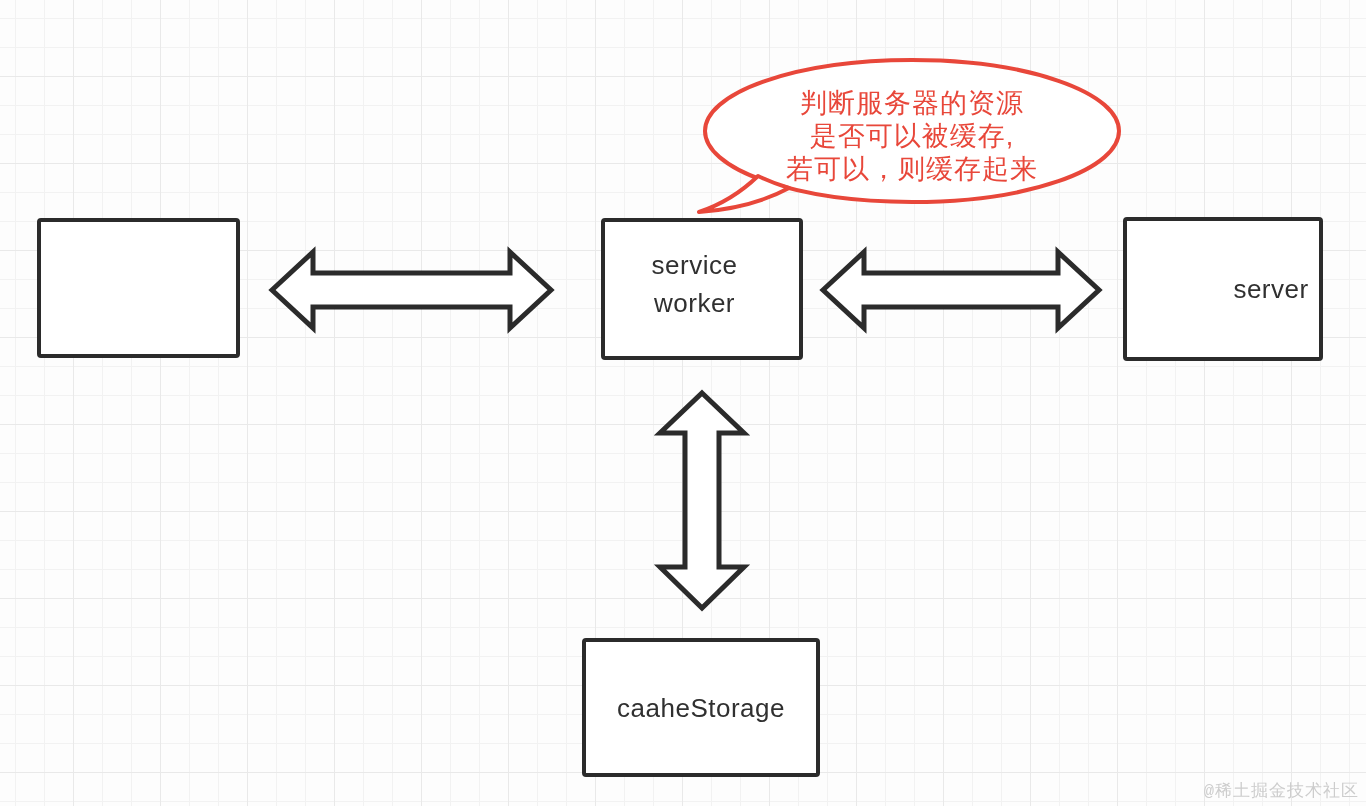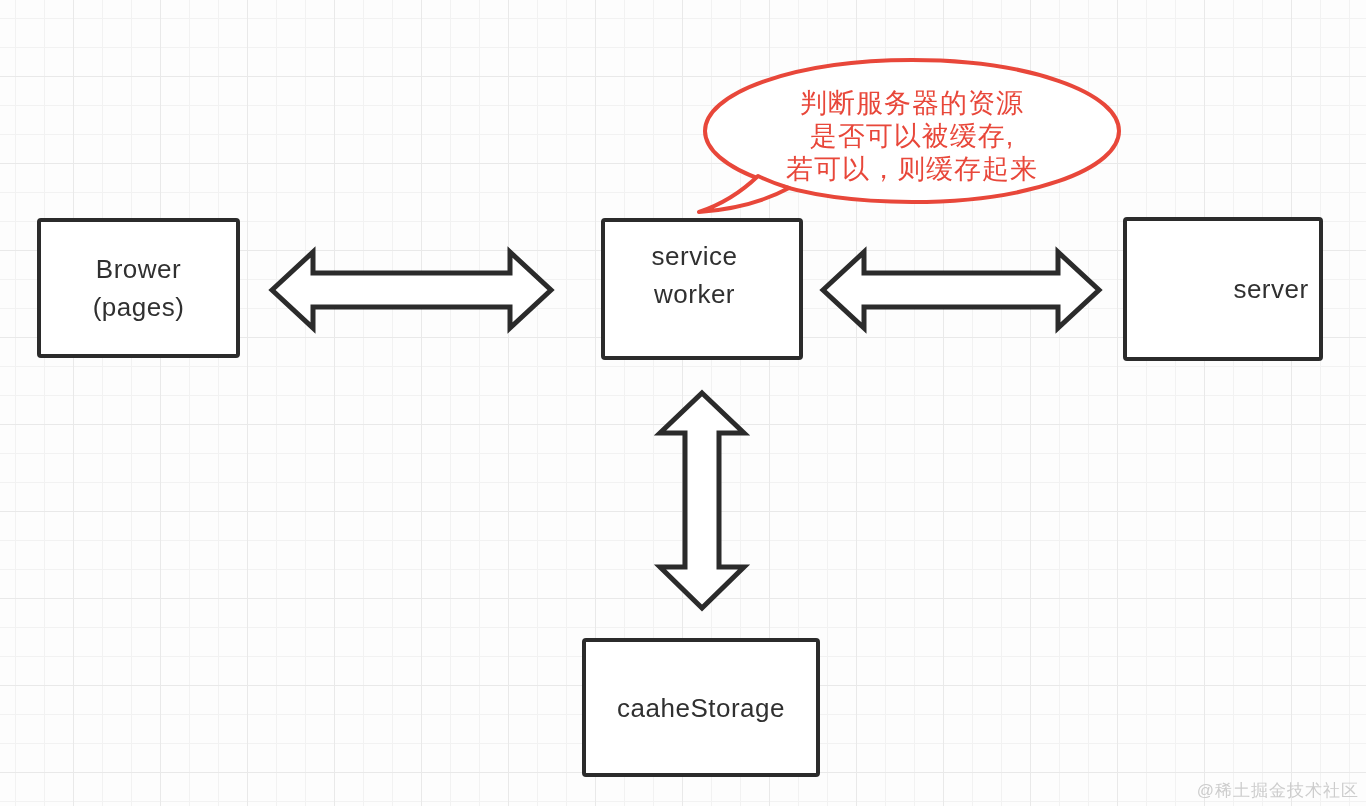--- a/index.html
+++ b/index.html
@@ -31,21 +31,21 @@
     align-items: center;
     justify-content: center;
     text-align: center;
     white-space: pre-line;
     font-size: 26px;
     line-height: 38px;
     color: #303030;
     letter-spacing: 0.5px;
   }
   .label-browser        { left: 37px;   top: 218px; width: 203px; height: 140px; }
-  .label-service-worker { left: 601px;  top: 204px; width: 187px; height: 142px; }
+  .label-service-worker { left: 601px;  top: 213px; width: 187px; height: 142px; }
   .label-server         { left: 1123px; top: 217px; width: 200px; height: 144px; margin-left: 48px; }
   .label-cache-storage  { left: 582px;  top: 638px; width: 238px; height: 139px; }
   .callout-text {
     position: absolute;
     left: 705px;
     top: 87px;
     width: 414px;
     text-align: center;
     white-space: pre-line;
     font-size: 27px;
@@ -54,20 +54,21 @@
     color: #e8473a;
     letter-spacing: 1px;
   }
   .watermark {
     position: absolute;
     right: 7px;
     bottom: 4px;
     font-size: 17px;
     color: #cdcdcd;
     letter-spacing: 1px;
+    font-family: Liberation Mono, monospace;
   }
 </style>
 </head>
 <body>
 
 <div class="canvas">
 
   <svg class="shapes" width="1366" height="806" viewBox="0 0 1366 806">
 
     <ellipse cx="912" cy="131" rx="207" ry="71" fill="#ffffff" stroke="#e8473a" stroke-width="4"></ellipse>
@@ -76,22 +77,20 @@
     <rect x="39" y="220" width="199" height="136" rx="2" fill="#ffffff" stroke="#2b2b2b" stroke-width="4"></rect>
     <rect x="603" y="220" width="198" height="138" rx="2" fill="#ffffff" stroke="#2b2b2b" stroke-width="4"></rect>
     <rect x="1125" y="219" width="196" height="140" rx="2" fill="#ffffff" stroke="#2b2b2b" stroke-width="4"></rect>
     <rect x="584" y="640" width="234" height="135" rx="2" fill="#ffffff" stroke="#2b2b2b" stroke-width="4"></rect>
 
     <path d="M 272 290 L 313 252 L 313 273 L 510 273 L 510 252 L 551 290 L 510 328 L 510 307 L 313 307 L 313 328 Z" fill="#ffffff" stroke="#2b2b2b" stroke-width="5" stroke-linejoin="miter"></path>
     <path d="M 823 290 L 864 252 L 864 273 L 1058 273 L 1058 252 L 1099 290 L 1058 328 L 1058 307 L 864 307 L 864 328 Z" fill="#ffffff" stroke="#2b2b2b" stroke-width="5" stroke-linejoin="miter"></path>
     <path d="M 702 393 L 744 433 L 719 433 L 719 567 L 744 567 L 702 608 L 660 567 L 685 567 L 685 433 L 660 433 Z" fill="#ffffff" stroke="#2b2b2b" stroke-width="5" stroke-linejoin="miter"></path>
   </svg>
 
-  <div class="node-label label-browser">Brower
-(pages)</div>
 
   <div class="node-label label-service-worker">service
 worker</div>
 
   <div class="node-label label-server">server</div>
 
   <div class="node-label label-cache-storage">caaheStorage</div>
 
   <div class="callout-text">判断服务器的资源
 是否可以被缓存,

